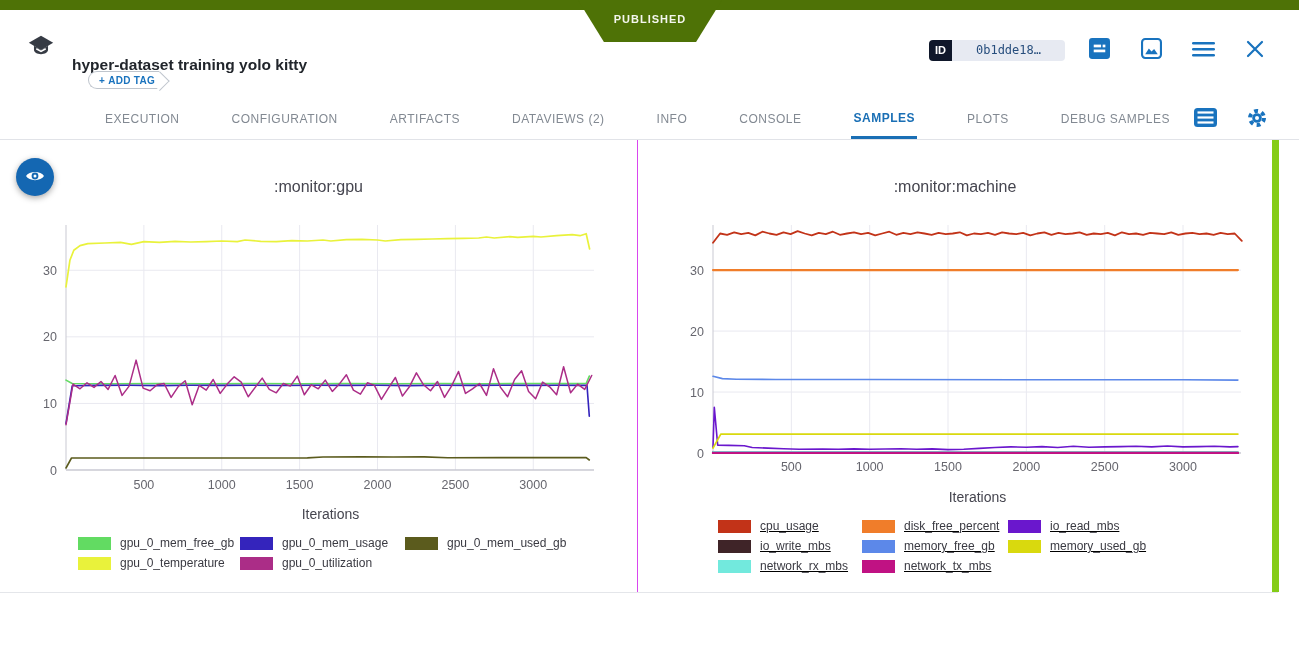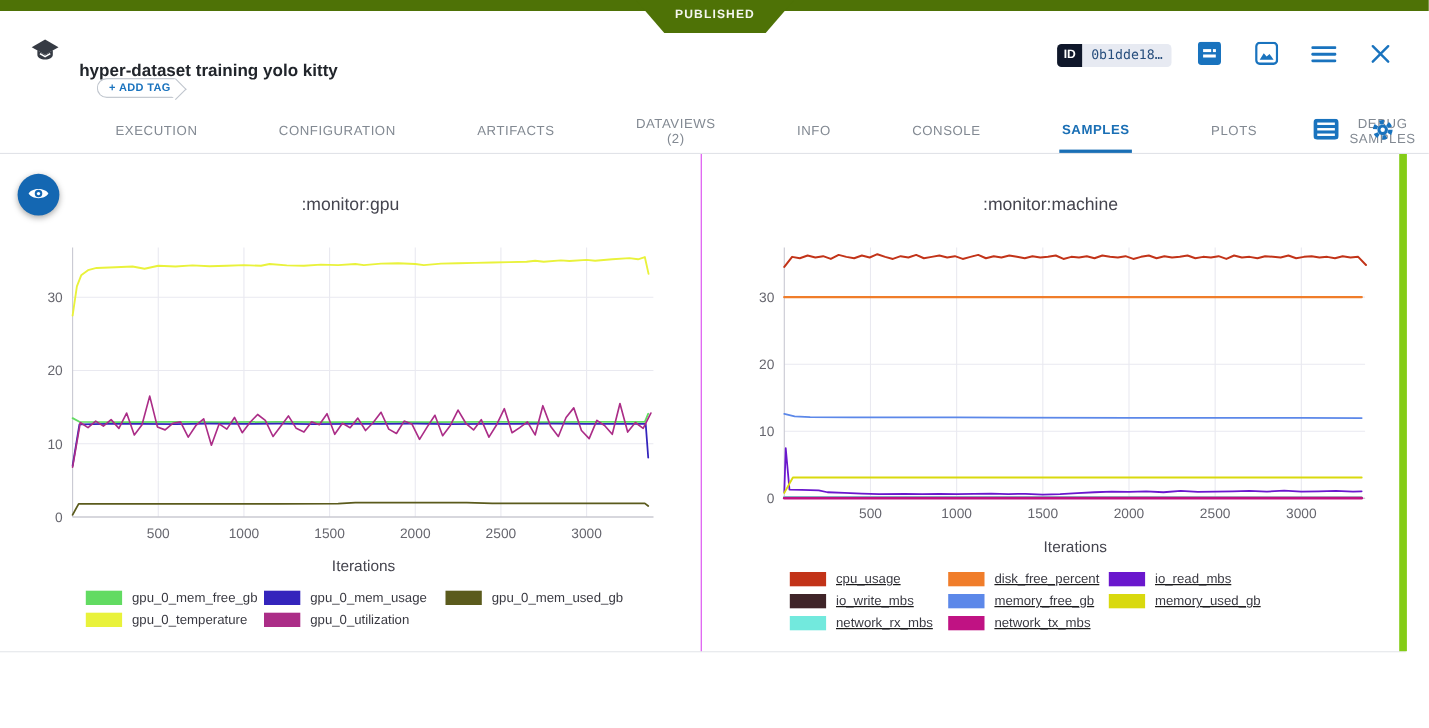--- a/index.html
+++ b/index.html
@@ -1,49 +1,49 @@
 <!DOCTYPE html>
 <html><head>
 <meta charset="utf-8">
 <style>
   * { margin:0; padding:0; box-sizing:border-box; }
   body { font-family:"Liberation Sans", sans-serif; background:#fff; }
   .page { position:relative; width:1299px; height:662px; background:#fff; overflow:hidden; }
 
   
   .topbar { position:absolute; left:0; top:0; width:1299px; height:10px; background:#4e7206; }
-  .ribbon { position:absolute; left:578px; top:0; width:144px; height:30px; background:#4e7206;
+  .ribbon { position:absolute; left:578px; top:0; width:144px; height:42px; background:#4e7206;
             clip-path:polygon(0 0,100% 0,82% 100%,18% 100%);
             display:flex; align-items:center; justify-content:center; }
   .ribbon span { color:#f4f6ee; font-size:11px; font-weight:bold; letter-spacing:1px; padding-bottom:4px; }
 
   
   .exp-icon { position:absolute; left:26px; top:33px; width:30px; height:30px; }
   .exp-title { position:absolute; left:72px; top:40px; font-size:15.5px; font-weight:bold; color:#21252b;margin-top:16px; }
   .header-actions { position:absolute; right:32px; top:38px; display:flex; align-items:center; gap:28px; }
   .id-badge { display:flex; align-items:stretch; height:21px; margin-right:-6px; cursor:pointer; }
   .id-label { background:#0f172a; color:#fff; font-size:11px; font-weight:bold; padding:4px 6px 0;
               border-radius:4px 0 0 4px; }
   .id-value { background:#e7eaf2; color:#274e7d; font-family:"DejaVu Sans Mono", monospace; font-size:12px;
-              padding:3px 8px 0; border-radius:0 4px 4px 0; }
+              padding:3px 24px 0; border-radius:0 4px 4px 0; }
   .icon-btn { background:none; border:none; cursor:pointer; width:24px; height:24px; padding:0;
               display:flex; align-items:center; justify-content:center; }
 
   
   .add-tag { position:absolute; left:88px; top:71px; height:18px; border:1px solid #bfc5cd; border-right:none;
              border-radius:9px 0 0 9px; padding:0 4px 0 10px; display:flex; align-items:center; gap:3px;
              background:#fff; cursor:pointer; }
   .add-tag::after { content:''; position:absolute; right:-7px; top:2px; width:12.5px; height:12.5px;
              border-top:1px solid #bfc5cd; border-right:1px solid #bfc5cd; transform:rotate(45deg); background:#fff; }
   .add-tag span { color:#1a73be; font-size:10px; font-weight:bold; letter-spacing:.3px; position:relative; z-index:1; }
 
   
   .tabs { position:absolute; left:0; top:99px; width:1299px; height:41px; border-bottom:1px solid #e1e3e8;
           display:flex; align-items:stretch; }
-  .tabs-inner { display:flex; margin-left:103px; gap:70px; }
+  .tabs-inner { display:flex; margin-left:103px; gap:48px; }
   .tab { background:none; border:none; cursor:pointer; font-family:inherit; font-size:12px; letter-spacing:.5px;
          color:#828992; padding:0 2px; }
   .tab.active { color:#1a6fb5; font-weight:bold; border-bottom:3px solid #1a6fb5; }
   .tabs-right { position:absolute; right:30px; top:0; height:40px; display:flex; align-items:center; gap:28px; }
 
   
   .cards { position:absolute; left:0; top:140px; width:1278px; height:453px; display:flex;
            border-bottom:1px solid #e4e6ea; background:#fff; }
   .card { padding-top:38px; }
   .card-left  { width:723px; border-right:1px solid #d946ef; }

